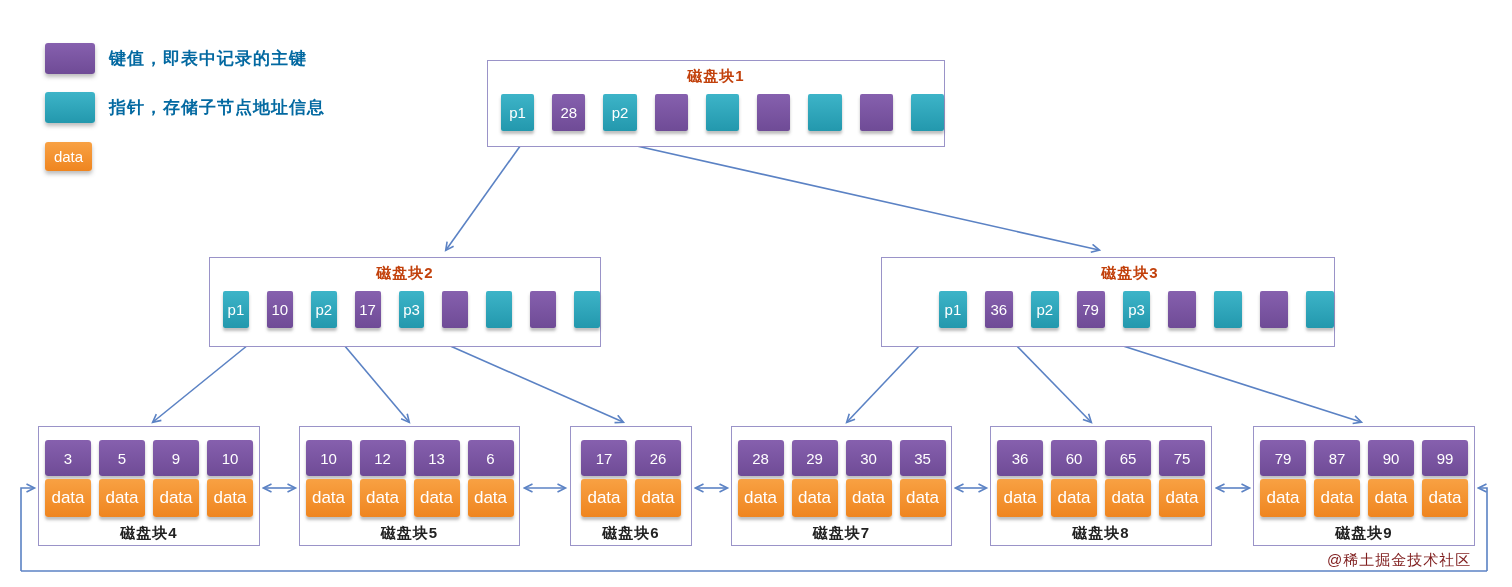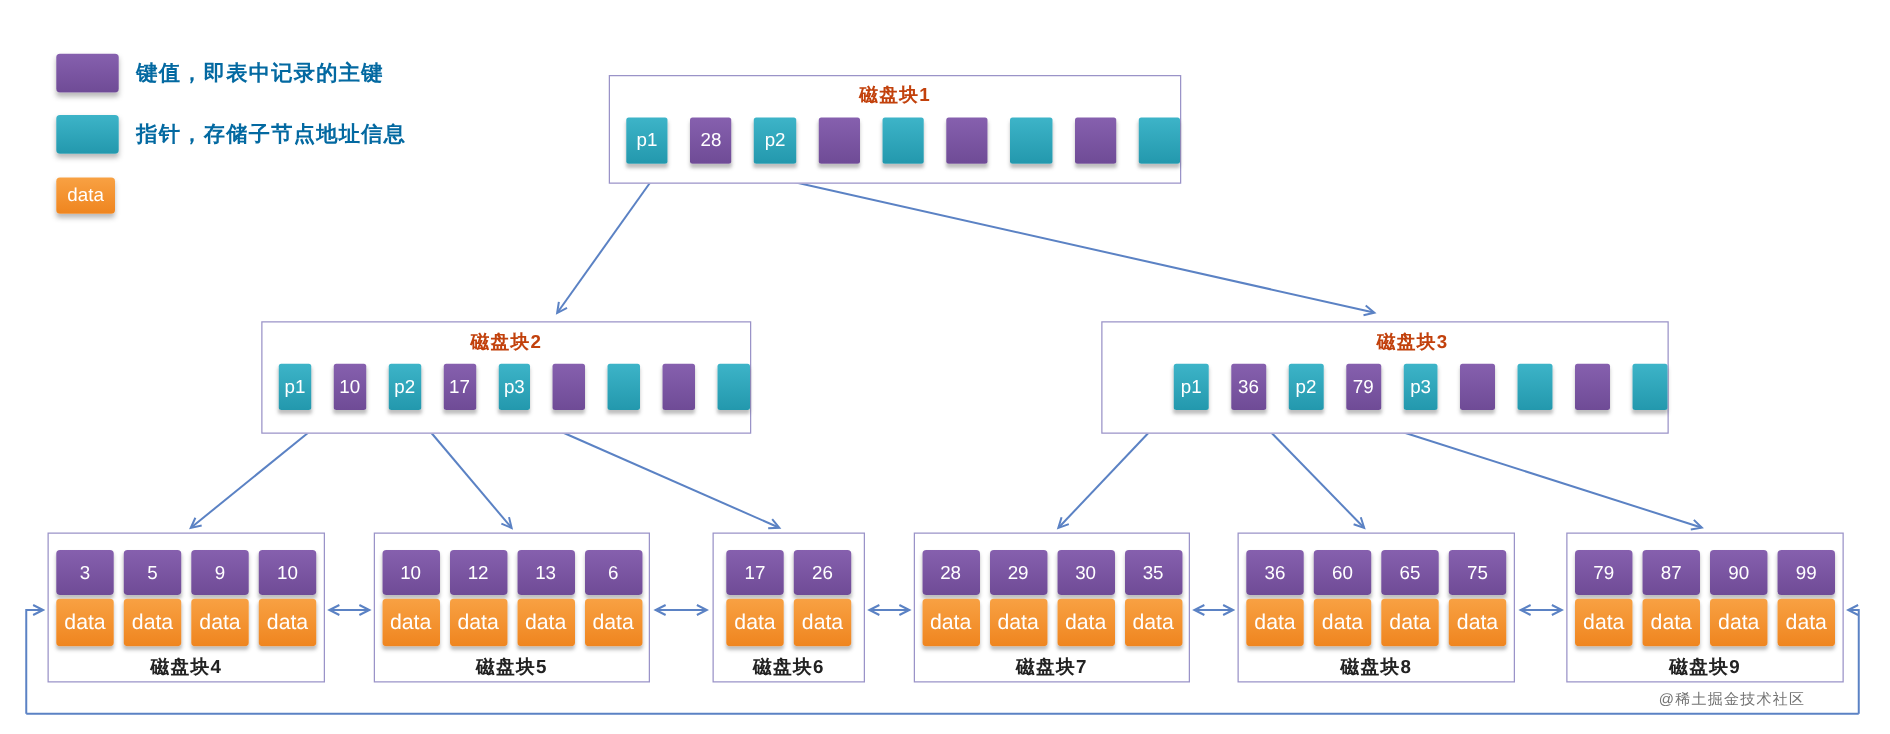--- a/index.html
+++ b/index.html
@@ -45,21 +45,21 @@
              color:#fff;font-size:17px;border-radius:3px;box-shadow:0 3px 3px rgba(70,70,70,.35);
              background:linear-gradient(180deg,#f8a143,#ef851f);}
   .leaf-title{font-size:15px;font-weight:700;color:#222;margin-top:7px;letter-spacing:1px;}
 
   
   svg.arrows{position:absolute;left:0;top:0;width:1512px;height:587px;pointer-events:none;}
   .arrow{stroke:var(--arrow);stroke-width:1.6;fill:none;}
   .arrowhead{stroke:var(--arrow);stroke-width:1.6;fill:none;}
 
   
-  .watermark{position:absolute;left:1327px;top:551px;font-size:12px;color:#737373;letter-spacing:1px;}
+  .watermark{position:absolute;left:1327px;top:551px;font-size:15px;color:#7f1d1d;letter-spacing:1px;}
 </style>
 </head>
 <body>
 
 <div class="canvas">
 
   <svg class="arrows" viewBox="0 0 1512 587">
     <defs>
       <marker id="ah" markerWidth="11" markerHeight="11" refX="8.5" refY="5" orient="auto-start-reverse" markerUnits="userSpaceOnUse">
         <path class="arrowhead" d="M1,1 L9,5 L1,9"></path>

